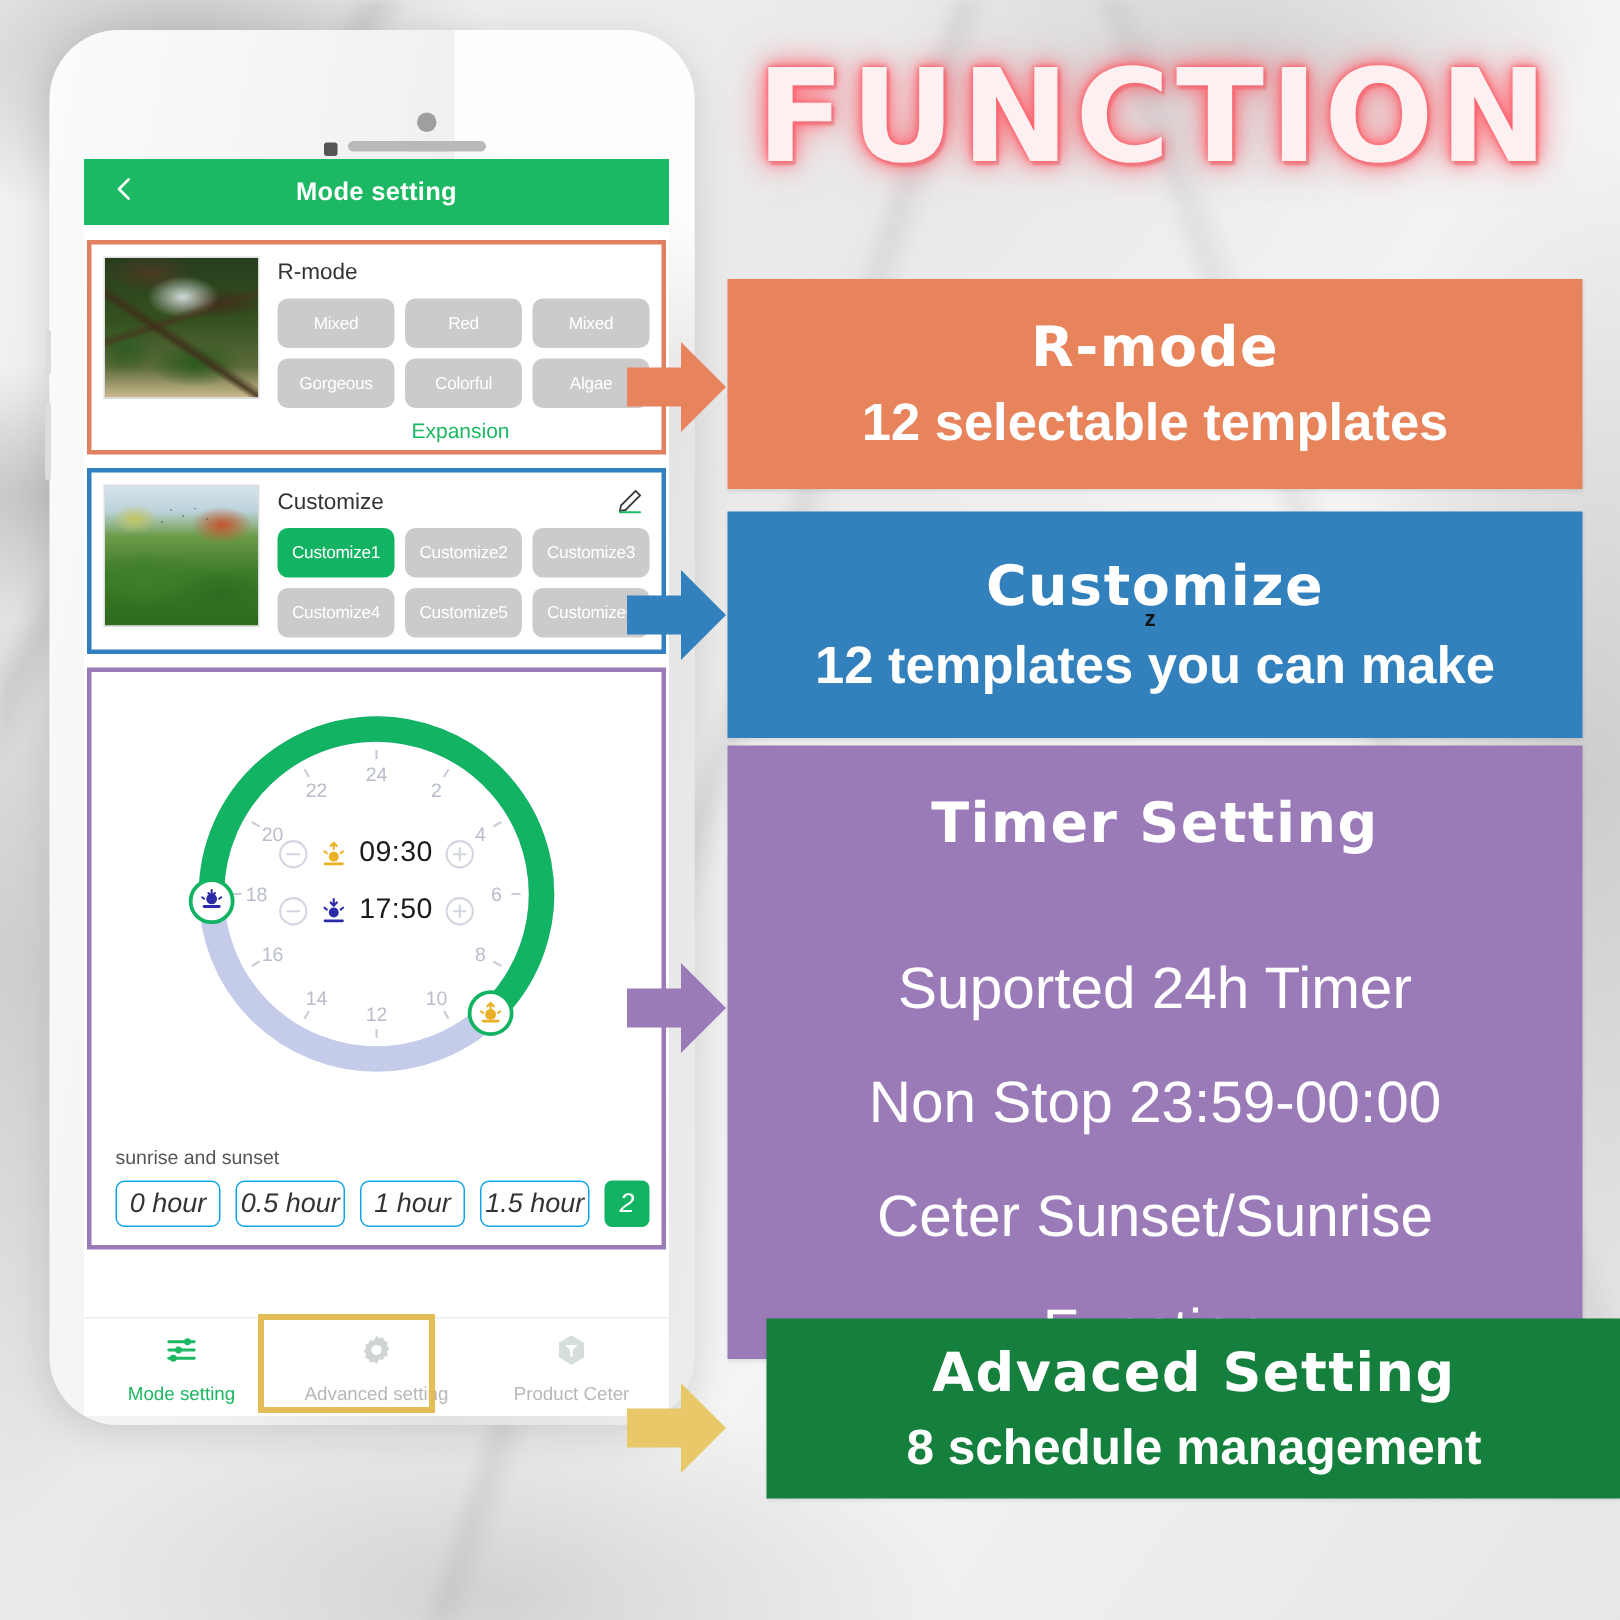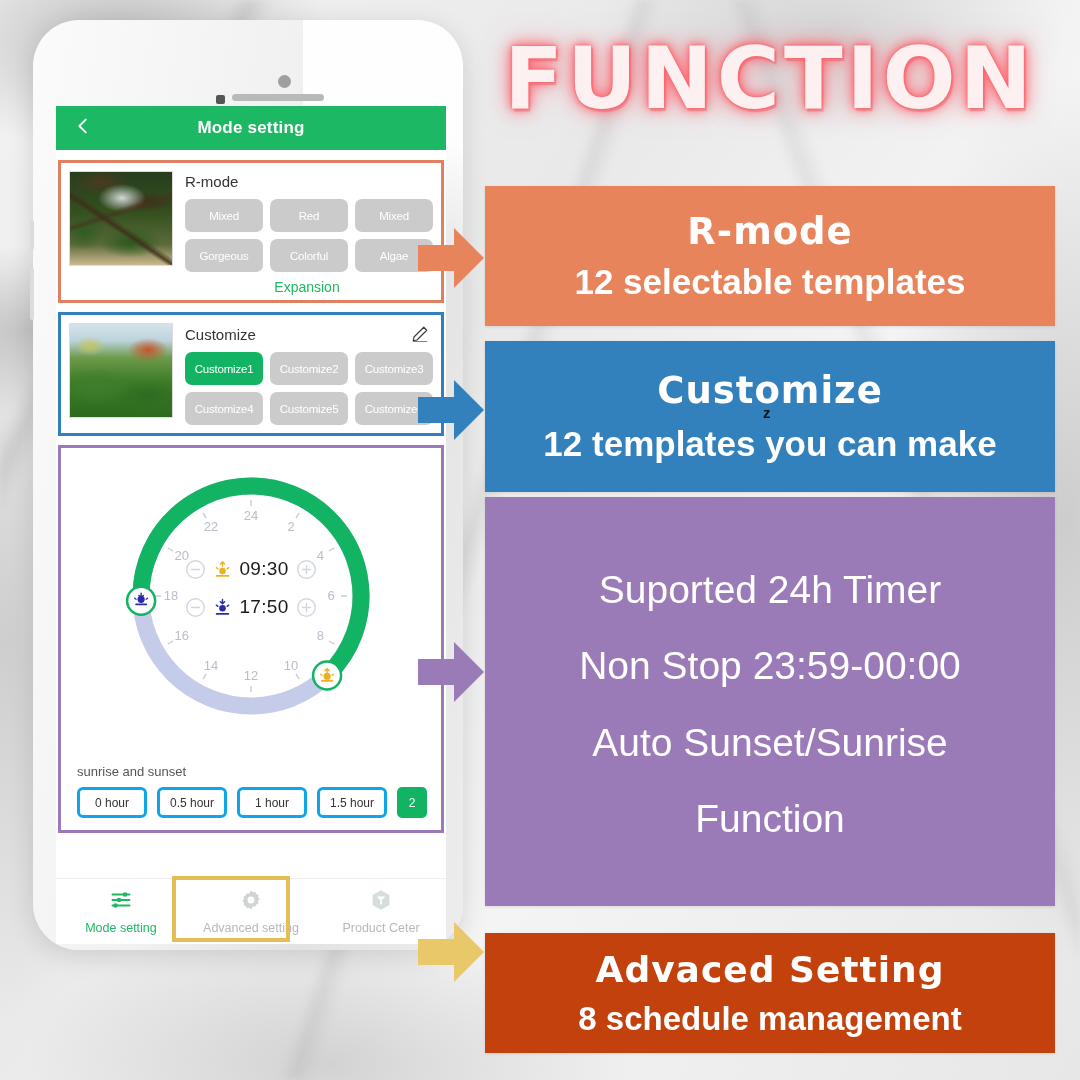--- a/index.html
+++ b/index.html
@@ -153,23 +153,23 @@
   .time-rows { position:absolute; left:50%; top:96px; transform:translateX(-50%); width:196px; }
   .time-row { display:flex; align-items:center; justify-content:center; gap:7px; height:38px; }
   .circ-btn { width:21px; height:21px; color:#cfd3dd; flex:none; }
   .tval { font-size:19px; color:#1a1a1a; letter-spacing:.3px; }
   .ticon { width:19px; height:19px; flex:none; }
 
   .sunlabel { font-size:13px; color:#555; padding:8px 0 0 8px; }
   .hour-row { display:flex; gap:10px; padding:8px 0 4px 8px; align-items:center; }
   .hour-btn {
     height:31px; min-width:70px; padding:0 8px;
-    border:3px solid #0ea5e9; border-radius:6px; background:#fff;
+    border:1px solid #0ea5e9; border-radius:6px; background:#fff;
     display:flex; align-items:center; justify-content:center;
-    font-size:12px; color:#333; white-space:nowrap;
+    font-size:18px; color:#333; white-space:nowrap;font-style:italic;
   }
   .hour-btn.sel { background:#12B463; border-color:#12B463; color:#fff; min-width:30px; border-radius:5px; }
 
   
   .tabbar {
     position:absolute; left:0; bottom:0; width:390px; height:66px;
     background:#fff; border-top:1px solid #eee;
     display:flex;
   }
   .tab { flex:1; display:flex; flex-direction:column; align-items:center; justify-content:center; gap:5px; }
@@ -221,21 +221,21 @@
   #panel-custom .pl { font-size:35px; position:relative; }
   #panel-custom .zmark {
     position:absolute; top:-20px; left:50%; margin-left:-7px;
     font-size:15px; font-weight:bold; color:#111518;
   }
 
   #panel-timer   { top:497px; height:409px; background:#9B7AB8; padding-top:6px; }
   #panel-timer .ph { font-size:37px; margin:44px 0 52px 0; }
   #panel-timer .pl { font-size:39px; font-weight:normal; line-height:1.95; }
 
-  #panel-adv     { top:933px; height:120px; background:#c2410c; }
+  #panel-adv     { top:879px; height:120px; background:#15803d;margin-left:26px; }
   #panel-adv .ph { font-size:36px; margin-bottom:10px; }
   #panel-adv .pl { font-size:33px; }
 </style>
 </head>
 <body>
 
 <div id="bg"></div>
 
 <div id="phone">
   <div class="side-btn" style="top:200px;height:30px;"></div>
@@ -488,23 +488,24 @@
 
   <div class="panel" id="panel-custom">
     <div class="ph">Customize</div>
     <div class="pl">
       <span class="zmark">z</span>
       <span>12 templates you can make</span>
     </div>
   </div>
 
   <div class="panel" id="panel-timer">
+    <div class="ph">Timer  Setting</div>
     <div class="pl">Suported 24h Timer</div>
     <div class="pl">Non Stop 23:59-00:00</div>
-    <div class="pl">Auto Sunset/Sunrise</div>
+    <div class="pl">Ceter Sunset/Sunrise</div>
     <div class="pl">Function</div>
   </div>
 
   <div class="panel" id="panel-adv">
     <div class="ph">Advaced  Setting</div>
     <div class="pl">8 schedule management</div>
   </div>
 </div>
 
 </body></html>

